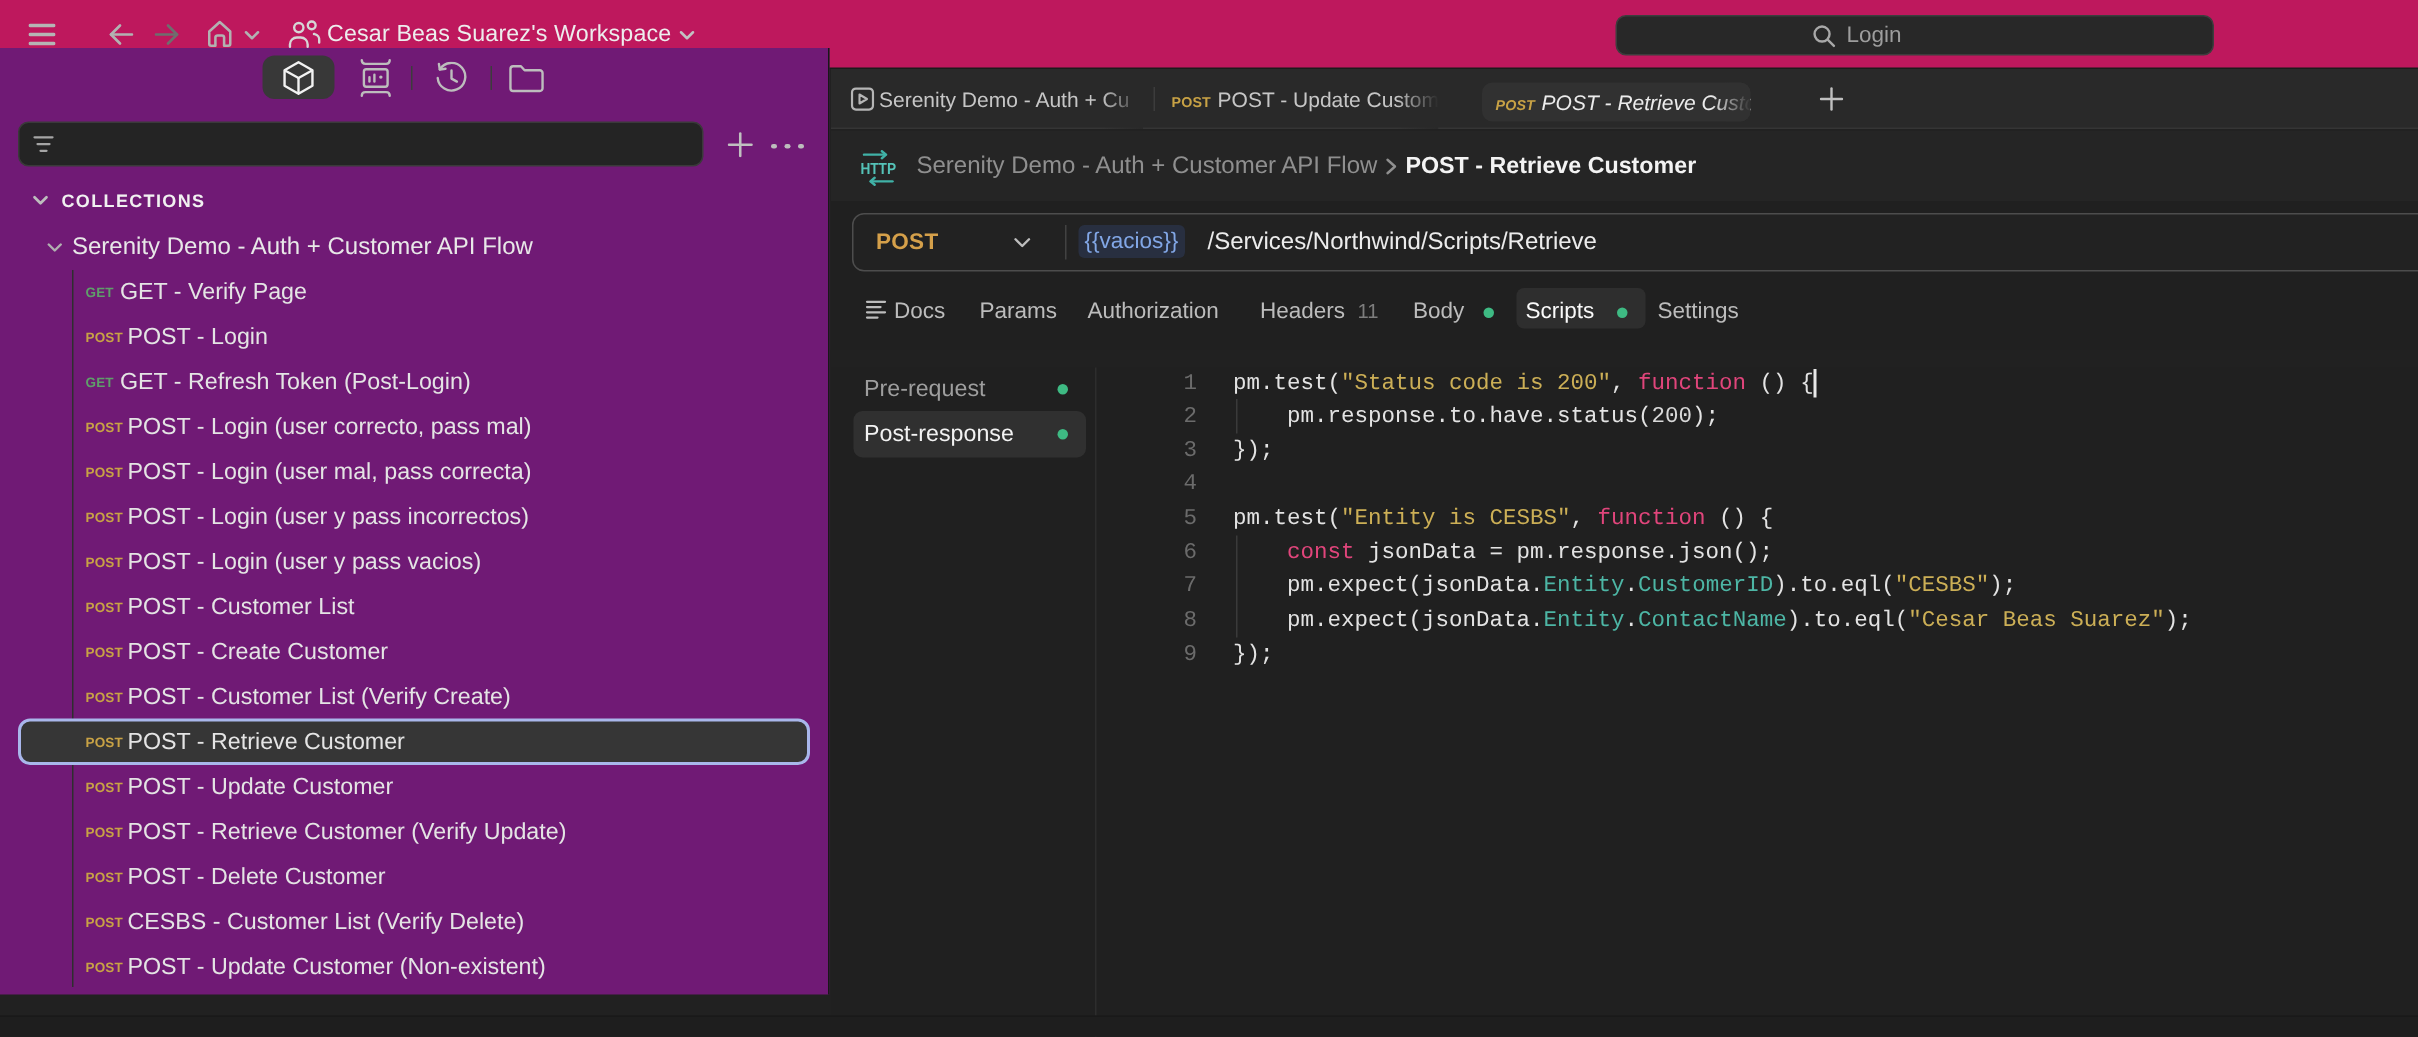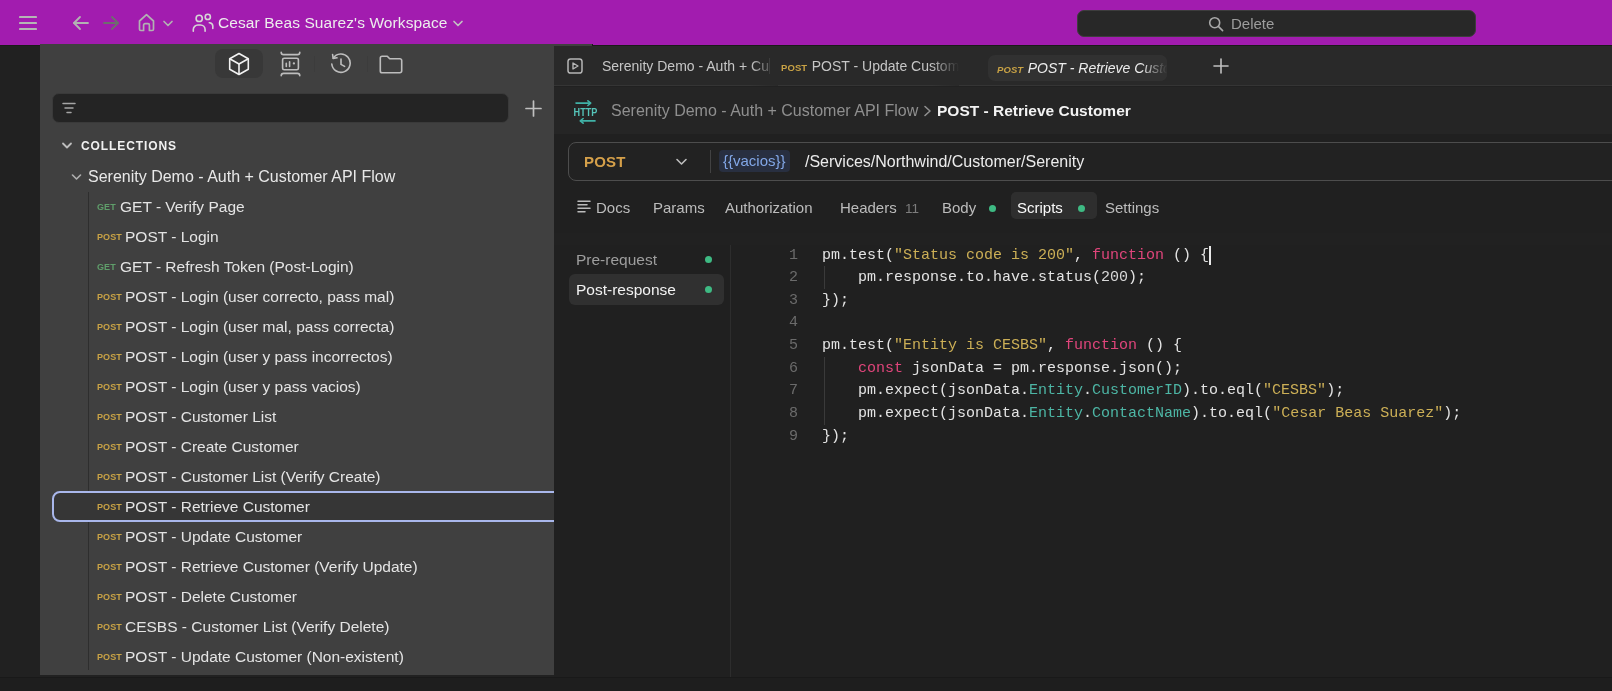--- a/index.html
+++ b/index.html
@@ -3,32 +3,32 @@
 <meta charset="utf-8">
 <style>
   * { margin:0; padding:0; box-sizing:border-box; }
   html,body { width:1612px; height:691px; background:#212121; overflow:hidden;
     font-family:"Liberation Sans", sans-serif; }
   #app { position:relative; width:1612px; height:691px; background:#212121; color:#e6e6e6; }
   .abs { position:absolute; }
   svg { display:block; }
 
   
-  #topbar { position:absolute; left:0; top:0; width:1612px; height:46px; background:#a21caf;
+  #topbar { position:absolute; left:0; top:0; width:1612px; height:46px; background:#be185d;
     border-bottom:1px solid #1b1b1b; }
   #wstitle { position:absolute; left:218px; top:0; height:46px; line-height:46px;
     font-size:15.5px; color:#ededed; font-weight:500; letter-spacing:.1px;}
   #searchbox { position:absolute; left:1077px; top:10px; width:399px; height:27px;
     background:#282828; border:1px solid #3d3d3d; border-radius:7px; }
   #searchbox .lbl { position:absolute; left:153px; top:0; height:25px; line-height:25px;
     font-size:15px; color:#9d9d9d; }
 
   
-  #sidebar { position:absolute; left:0; top:44px; width:553px; height:631px; background:#404040;
-    border-right:1px solid #181818;margin-left:40px; }
+  #sidebar { position:absolute; left:0; top:32px; width:553px; height:631px; background:#701a75;
+    border-right:1px solid #181818; }
   .iconpill { position:absolute; left:175px; top:5px; width:48px; height:29px; background:#383838; border-radius:8px; }
   #filterbox { position:absolute; left:12px; top:49px; width:457px; height:30px;
     border:1px solid #3a3a3a; border-radius:7px; background:#242424; }
   .treerow { position:absolute; left:0; width:553px; height:30px; }
   .rowlbl { font-weight:700; font-size:9px; letter-spacing:.1px; }
   .lbl-get { color:#5f9e6a; }
   .lbl-post { color:#c8a245; }
   .itemtxt { font-size:15.5px; color:#e4e4e4; }
   #selpill { position:absolute; left:12px; top:447px; width:528px; height:31px;
     background:#363636; border:2px solid #a9b7eb; border-radius:8px; }
@@ -115,21 +115,21 @@
     </svg>
     <div id="wstitle">Cesar Beas Suarez's Workspace</div>
     <svg class="abs" style="left:452px;top:20px" width="12" height="8" viewBox="0 0 12 8">
       <polyline points="2,1.5 6,5.5 10,1.5" fill="none" stroke="#c2c2c2" stroke-width="1.7" stroke-linecap="round" stroke-linejoin="round"></polyline>
     </svg>
     <div id="searchbox">
       <svg class="abs" style="left:130px;top:5px" width="16" height="16" viewBox="0 0 16 16">
         <circle cx="6.7" cy="6.7" r="5" fill="none" stroke="#a8a8a8" stroke-width="1.6"></circle>
         <line x1="10.6" y1="10.6" x2="14.6" y2="14.6" stroke="#a8a8a8" stroke-width="1.6" stroke-linecap="round"></line>
       </svg>
-      <div class="lbl">Delete</div>
+      <div class="lbl">Login</div>
     </div>
   </div>
   <div id="sidebar">
 
     <div class="iconpill"></div>
 
     <svg class="abs" style="left:188px;top:8px" width="22" height="24" viewBox="0 0 22 24">
       <g fill="none" stroke="#f2f2f2" stroke-width="1.6" stroke-linejoin="round">
         <path d="M11 1.5 L20.3 6.8 V17.2 L11 22.5 L1.7 17.2 V6.8 Z"></path>
         <path d="M1.7 6.8 L11 12 L20.3 6.8"></path>
@@ -263,21 +263,21 @@
           <span class="abs itemtxt" style="left:85px;line-height:30px">POST - Update Customer (Non-existent)</span>
         </div>
     </div>
   </div>
   <div id="main">
     <div id="tabbar">
       <svg class="abs" style="left:13px;top:12px" width="16" height="16" viewBox="0 0 16 16">
         <rect x="1" y="1" width="14" height="14" rx="2.6" fill="none" stroke="#b5b5b5" stroke-width="1.5"></rect>
         <path d="M6 5 L11 8 L6 11 Z" fill="none" stroke="#b5b5b5" stroke-width="1.4" stroke-linejoin="round"></path>
       </svg>
-      <div class="abs tabtxt" style="left:48px;top:0;height:40px;line-height:40px;width:176px;overflow:hidden">Serenity Demo - Auth + Cu<span class="fade1"></span></div>
+      <div class="abs tabtxt" style="left:32px;top:0;height:40px;line-height:40px;width:176px;overflow:hidden">Serenity Demo - Auth + Cu<span class="fade1"></span></div>
       <div class="abs" style="left:215px;top:12px;width:1px;height:16px;background:#3c3c3c"></div>
       <div class="abs" style="left:227px;top:0;height:40px;line-height:40px;width:178px;overflow:hidden">
         <span class="rowlbl lbl-post" style="font-size:9.5px">POST</span>&nbsp;<span class="tabtxt">POST - Update Custome</span><span class="fade1"></span>
       </div>
       <div id="activetab">
         <div class="abs" style="left:9px;top:0;height:26px;line-height:26px;white-space:nowrap;font-style:italic">
           <span class="rowlbl lbl-post" style="font-size:9.5px">POST</span>&nbsp;<span style="font-size:14px;color:#ececec">POST - Retrieve Custom</span>
         </div>
         <div class="fade2"></div>
       </div>
@@ -305,21 +305,21 @@
       <div class="abs" style="left:383px;top:0;height:47px;line-height:47px;font-size:15.5px;font-weight:700;color:#f3f3f3;white-space:nowrap">POST - Retrieve Customer</div>
     </div>
     <div id="urlrow">
       <div id="urlbox">
         <div class="abs" style="left:15px;top:0;height:37px;line-height:37px;font-size:15px;font-weight:700;letter-spacing:.2px;color:#d5a04a">POST</div>
         <svg class="abs" style="left:106px;top:15px" width="13" height="8" viewBox="0 0 13 8">
           <polyline points="2,1.5 6.5,6 11,1.5" fill="none" stroke="#bdbdbd" stroke-width="1.6" stroke-linecap="round" stroke-linejoin="round"></polyline>
         </svg>
         <div class="abs" style="left:141px;top:7px;width:1px;height:23px;background:#424242"></div>
         <div class="abs" style="left:150px;top:7px;height:22px;line-height:22px;background:#282f40;border-radius:4px;padding:0 4px;font-size:15px;color:#82a7e6">{{vacios}}</div>
-        <div class="abs" style="left:236px;top:0;height:37px;line-height:37px;font-size:16px;color:#ececec;white-space:nowrap">/Services/Northwind/Customer/Serenity</div>
+        <div class="abs" style="left:236px;top:0;height:37px;line-height:37px;font-size:16px;color:#ececec;white-space:nowrap">/Services/Northwind/Scripts/Retrieve</div>
       </div>
     </div>
     <div id="subtabs">
       <svg class="abs" style="left:23px;top:14px" width="14" height="13" viewBox="0 0 14 13">
         <g stroke="#bcbcbc" stroke-width="1.5" stroke-linecap="round">
           <line x1="1" y1="1.2" x2="13" y2="1.2"></line>
             <line x1="1" y1="4.7" x2="10" y2="4.7"></line>
           <line x1="1" y1="8.2" x2="13" y2="8.2"></line>
             <line x1="1" y1="11.7" x2="8" y2="11.7"></line>
         </g>

